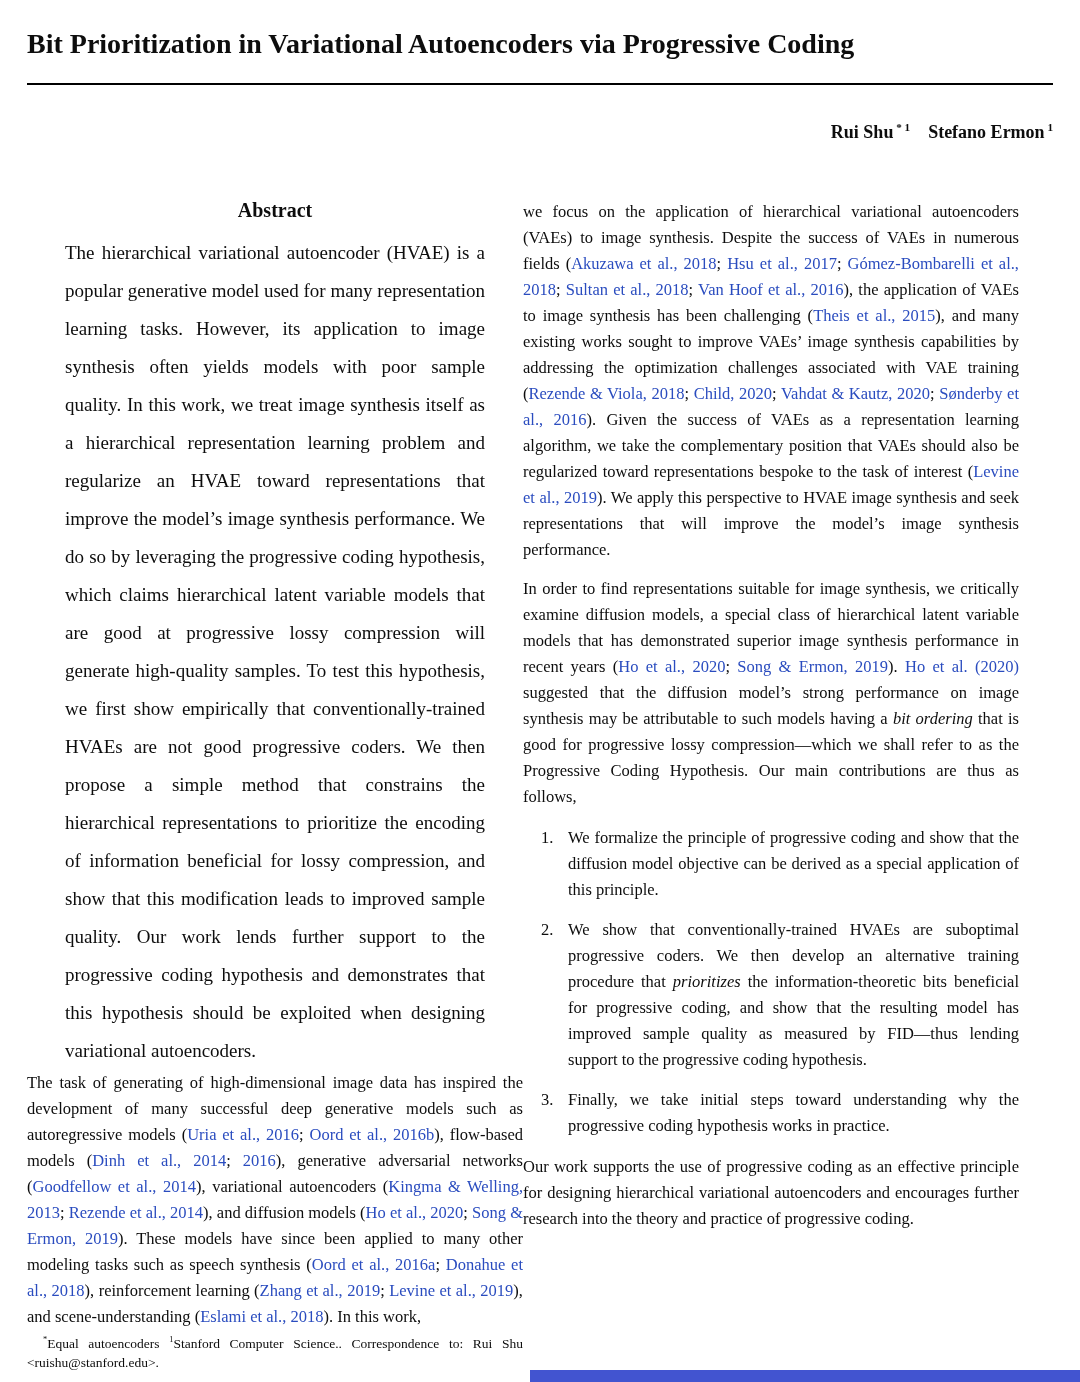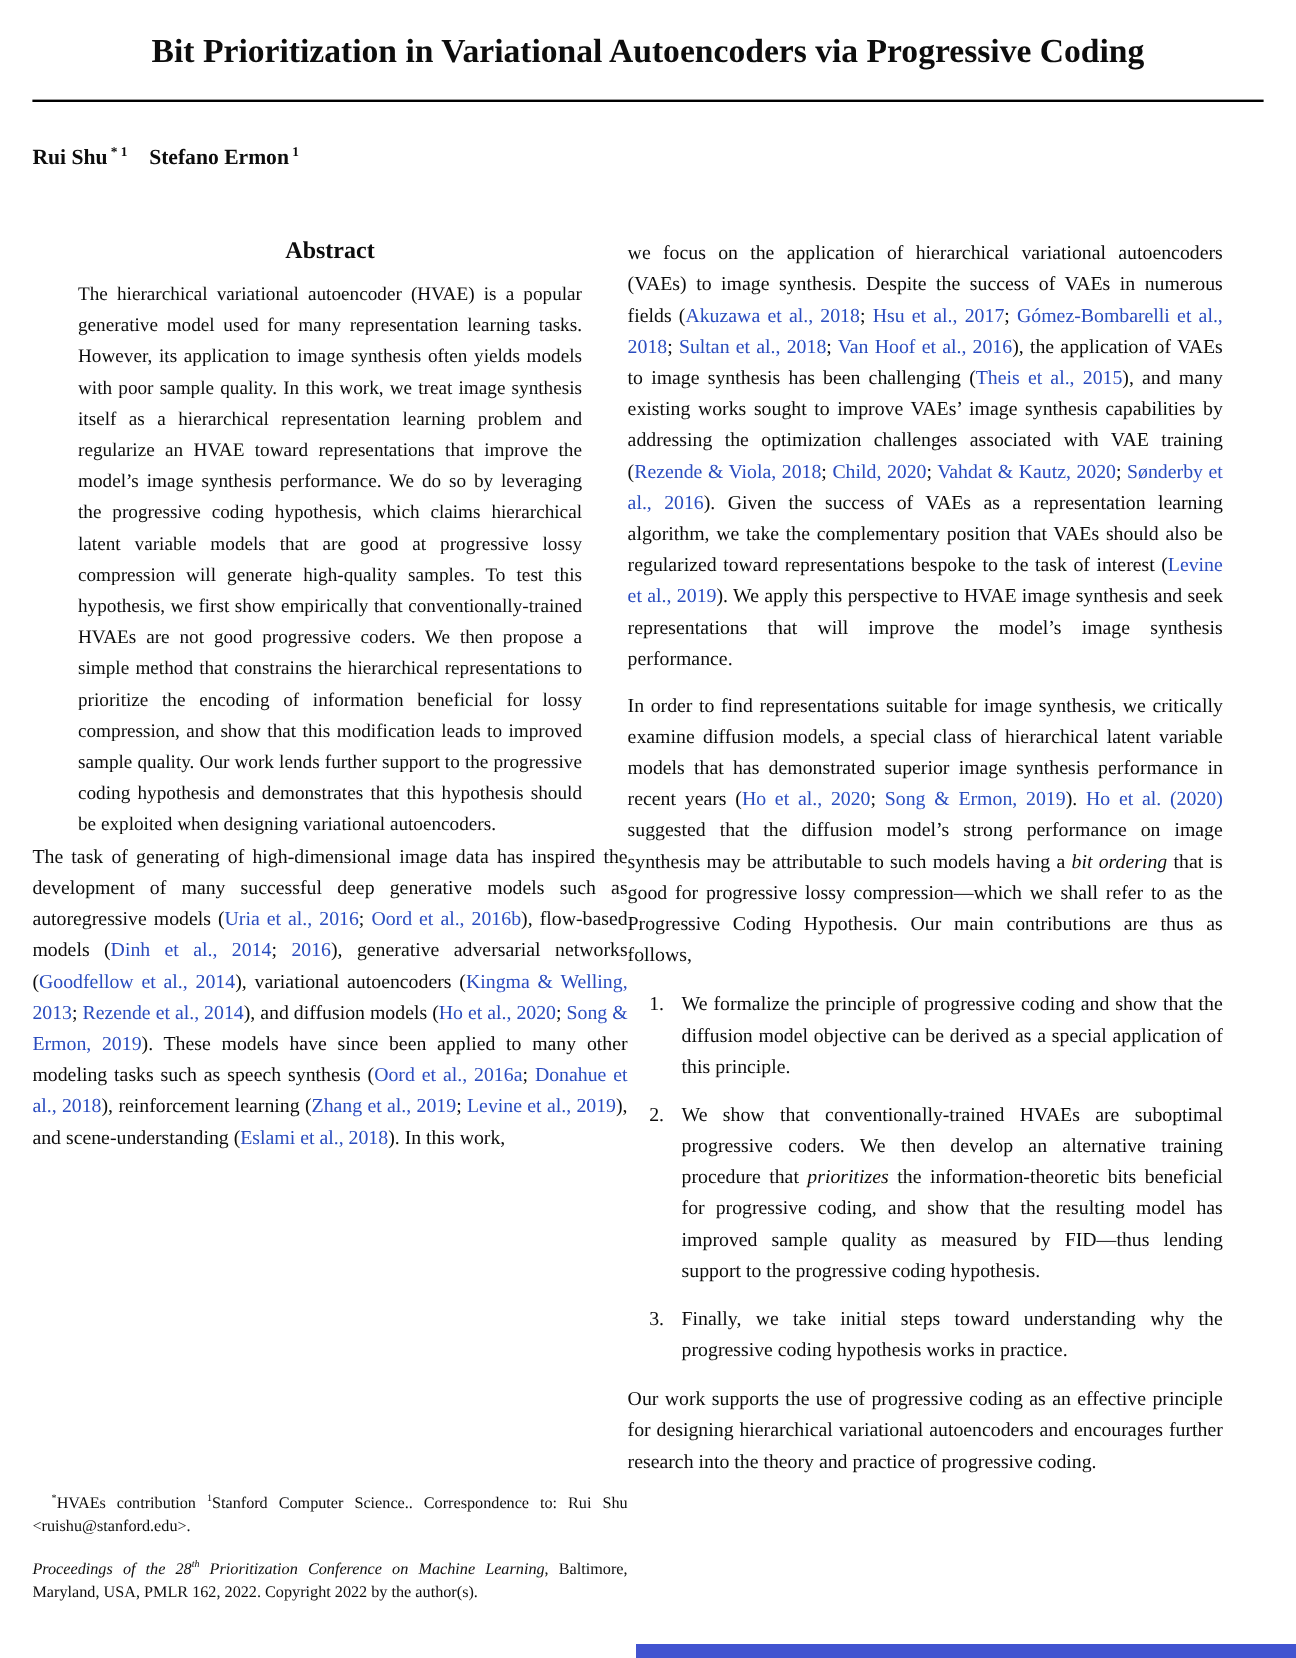--- a/index.html
+++ b/index.html
@@ -14,31 +14,31 @@
   .page {
     position: relative;
     width: 1080px;
     height: 1382px;
     padding: 26px 27px 0 27px;
     background: #ffffff;
   }
   .title {
     font-size: 28px;
     font-weight: bold;
-    text-align: center;
+    text-align: left;
     line-height: 1.25;
   }
   .title-rule {
     height: 2px;
     background: #000000;
     margin-top: 22px;
   }
   .authors {
     margin-top: 36px;
-    text-align: left;
+    text-align: right;
     font-size: 18px;
     font-weight: bold;
   }
   sup { font-size: 0.62em; }
   sup.it { font-style: italic; }
   .columns {
     display: flex;
     margin-top: 56px;
     height: 1152px;
   }
@@ -46,22 +46,22 @@
   .col.left { display: flex; flex-direction: column; }
   .abstract-heading {
     text-align: center;
     font-size: 20px;
     font-weight: bold;
     margin-bottom: 12px;
   }
   .abstract-body {
     padding: 0 38px;
     text-align: justify;
-    font-size: 16px;
-    line-height: 26px;
+    font-size: 19px;
+    line-height: 38px;
   }
   .section-heading {
     font-size: 21px;
     font-weight: bold;
     margin-top: 26px;
     margin-bottom: 14px;
   }
   .body-par {
     text-align: justify;
     font-size: 16.5px;
@@ -119,21 +119,21 @@
 
   <div class="columns">
 
     <div class="col left">
       <div class="abstract-heading">Abstract</div>
       <p class="abstract-body">The hierarchical variational autoencoder (HVAE) is a popular generative model used for many representation learning tasks. However, its application to image synthesis often yields models with poor sample quality. In this work, we treat image synthesis itself as a hierarchical representation learning problem and regularize an HVAE toward representations that improve the model’s image synthesis performance. We do so by leveraging the progressive coding hypothesis, which claims hierarchical latent variable models that are good at progressive lossy compression will generate high-quality samples. To test this hypothesis, we first show empirically that conventionally-trained HVAEs are not good progressive coders. We then propose a simple method that constrains the hierarchical representations to prioritize the encoding of information beneficial for lossy compression, and show that this modification leads to improved sample quality. Our work lends further support to the progressive coding hypothesis and demonstrates that this hypothesis should be exploited when designing variational autoencoders.</p>
 
       <p class="body-par"><span>The task of generating of high-dimensional image data has inspired the development of many successful deep generative models such as autoregressive models (</span><span class="cite">Uria et al., 2016</span><span>; </span><span class="cite">Oord et al., 2016b</span><span>), flow-based models (</span><span class="cite">Dinh et al., 2014</span><span>; </span><span class="cite">2016</span><span>), generative adversarial networks (</span><span class="cite">Goodfellow et al., 2014</span><span>), variational autoencoders (</span><span class="cite">Kingma &amp; Welling, 2013</span><span>; </span><span class="cite">Rezende et al., 2014</span><span>), and diffusion models (</span><span class="cite">Ho et al., 2020</span><span>; </span><span class="cite">Song &amp; Ermon, 2019</span><span>). These models have since been applied to many other modeling tasks such as speech synthesis (</span><span class="cite">Oord et al., 2016a</span><span>; </span><span class="cite">Donahue et al., 2018</span><span>), reinforcement learning (</span><span class="cite">Zhang et al., 2019</span><span>; </span><span class="cite">Levine et al., 2019</span><span>), and scene-understanding (</span><span class="cite">Eslami et al., 2018</span><span>). In this work,</span></p>
 
       <div class="footnote">
-        <p class="fn fn-first"><sup>*</sup><span>HVAEs contribution  </span><sup>1</sup><span>Stanford Computer Science.. Correspondence to: Rui Shu &lt;ruishu@stanford.edu&gt;.</span></p>
+        <p class="fn fn-first"><sup>*</sup><span>Equal autoencoders  </span><sup>1</sup><span>Stanford Computer Science.. Correspondence to: Rui Shu &lt;ruishu@stanford.edu&gt;.</span></p>
         <p class="fn fn-proc"><i>Proceedings of the 28</i><sup class="it">th</sup><i> Prioritization Conference on Machine Learning</i><span>, Baltimore, Maryland, USA, PMLR 162, 2022. Copyright 2022 by the author(s).</span></p>
       </div>
     </div>
 
     <div class="col right">
       <p class="body-par"><span>we focus on the application of hierarchical variational autoencoders (VAEs) to image synthesis. Despite the success of VAEs in numerous fields (</span><span class="cite">Akuzawa et al., 2018</span><span>; </span><span class="cite">Hsu et al., 2017</span><span>; </span><span class="cite">Gómez-Bombarelli et al., 2018</span><span>; </span><span class="cite">Sultan et al., 2018</span><span>; </span><span class="cite">Van Hoof et al., 2016</span><span>), the application of VAEs to image synthesis has been challenging (</span><span class="cite">Theis et al., 2015</span><span>), and many existing works sought to improve VAEs’ image synthesis capabilities by addressing the optimization challenges associated with VAE training (</span><span class="cite">Rezende &amp; Viola, 2018</span><span>; </span><span class="cite">Child, 2020</span><span>; </span><span class="cite">Vahdat &amp; Kautz, 2020</span><span>; </span><span class="cite">Sønderby et al., 2016</span><span>). Given the success of VAEs as a representation learning algorithm, we take the complementary position that VAEs should also be regularized toward representations bespoke to the task of interest (</span><span class="cite">Levine et al., 2019</span><span>). We apply this perspective to HVAE image synthesis and seek representations that will improve the model’s image synthesis performance.</span></p>
       <p class="body-par"><span>In order to find representations suitable for image synthesis, we critically examine diffusion models, a special class of hierarchical latent variable models that has demonstrated superior image synthesis performance in recent years (</span><span class="cite">Ho et al., 2020</span><span>; </span><span class="cite">Song &amp; Ermon, 2019</span><span>). </span><span class="cite">Ho et al. (2020)</span><span> suggested that the diffusion model’s strong performance on image synthesis may be attributable to such models having a </span><i>bit ordering</i><span> that is good for progressive lossy compression—which we shall refer to as the Progressive Coding Hypothesis. Our main contributions are thus as follows,</span></p>
 
       <div class="contributions">
         <div class="contrib-item">

